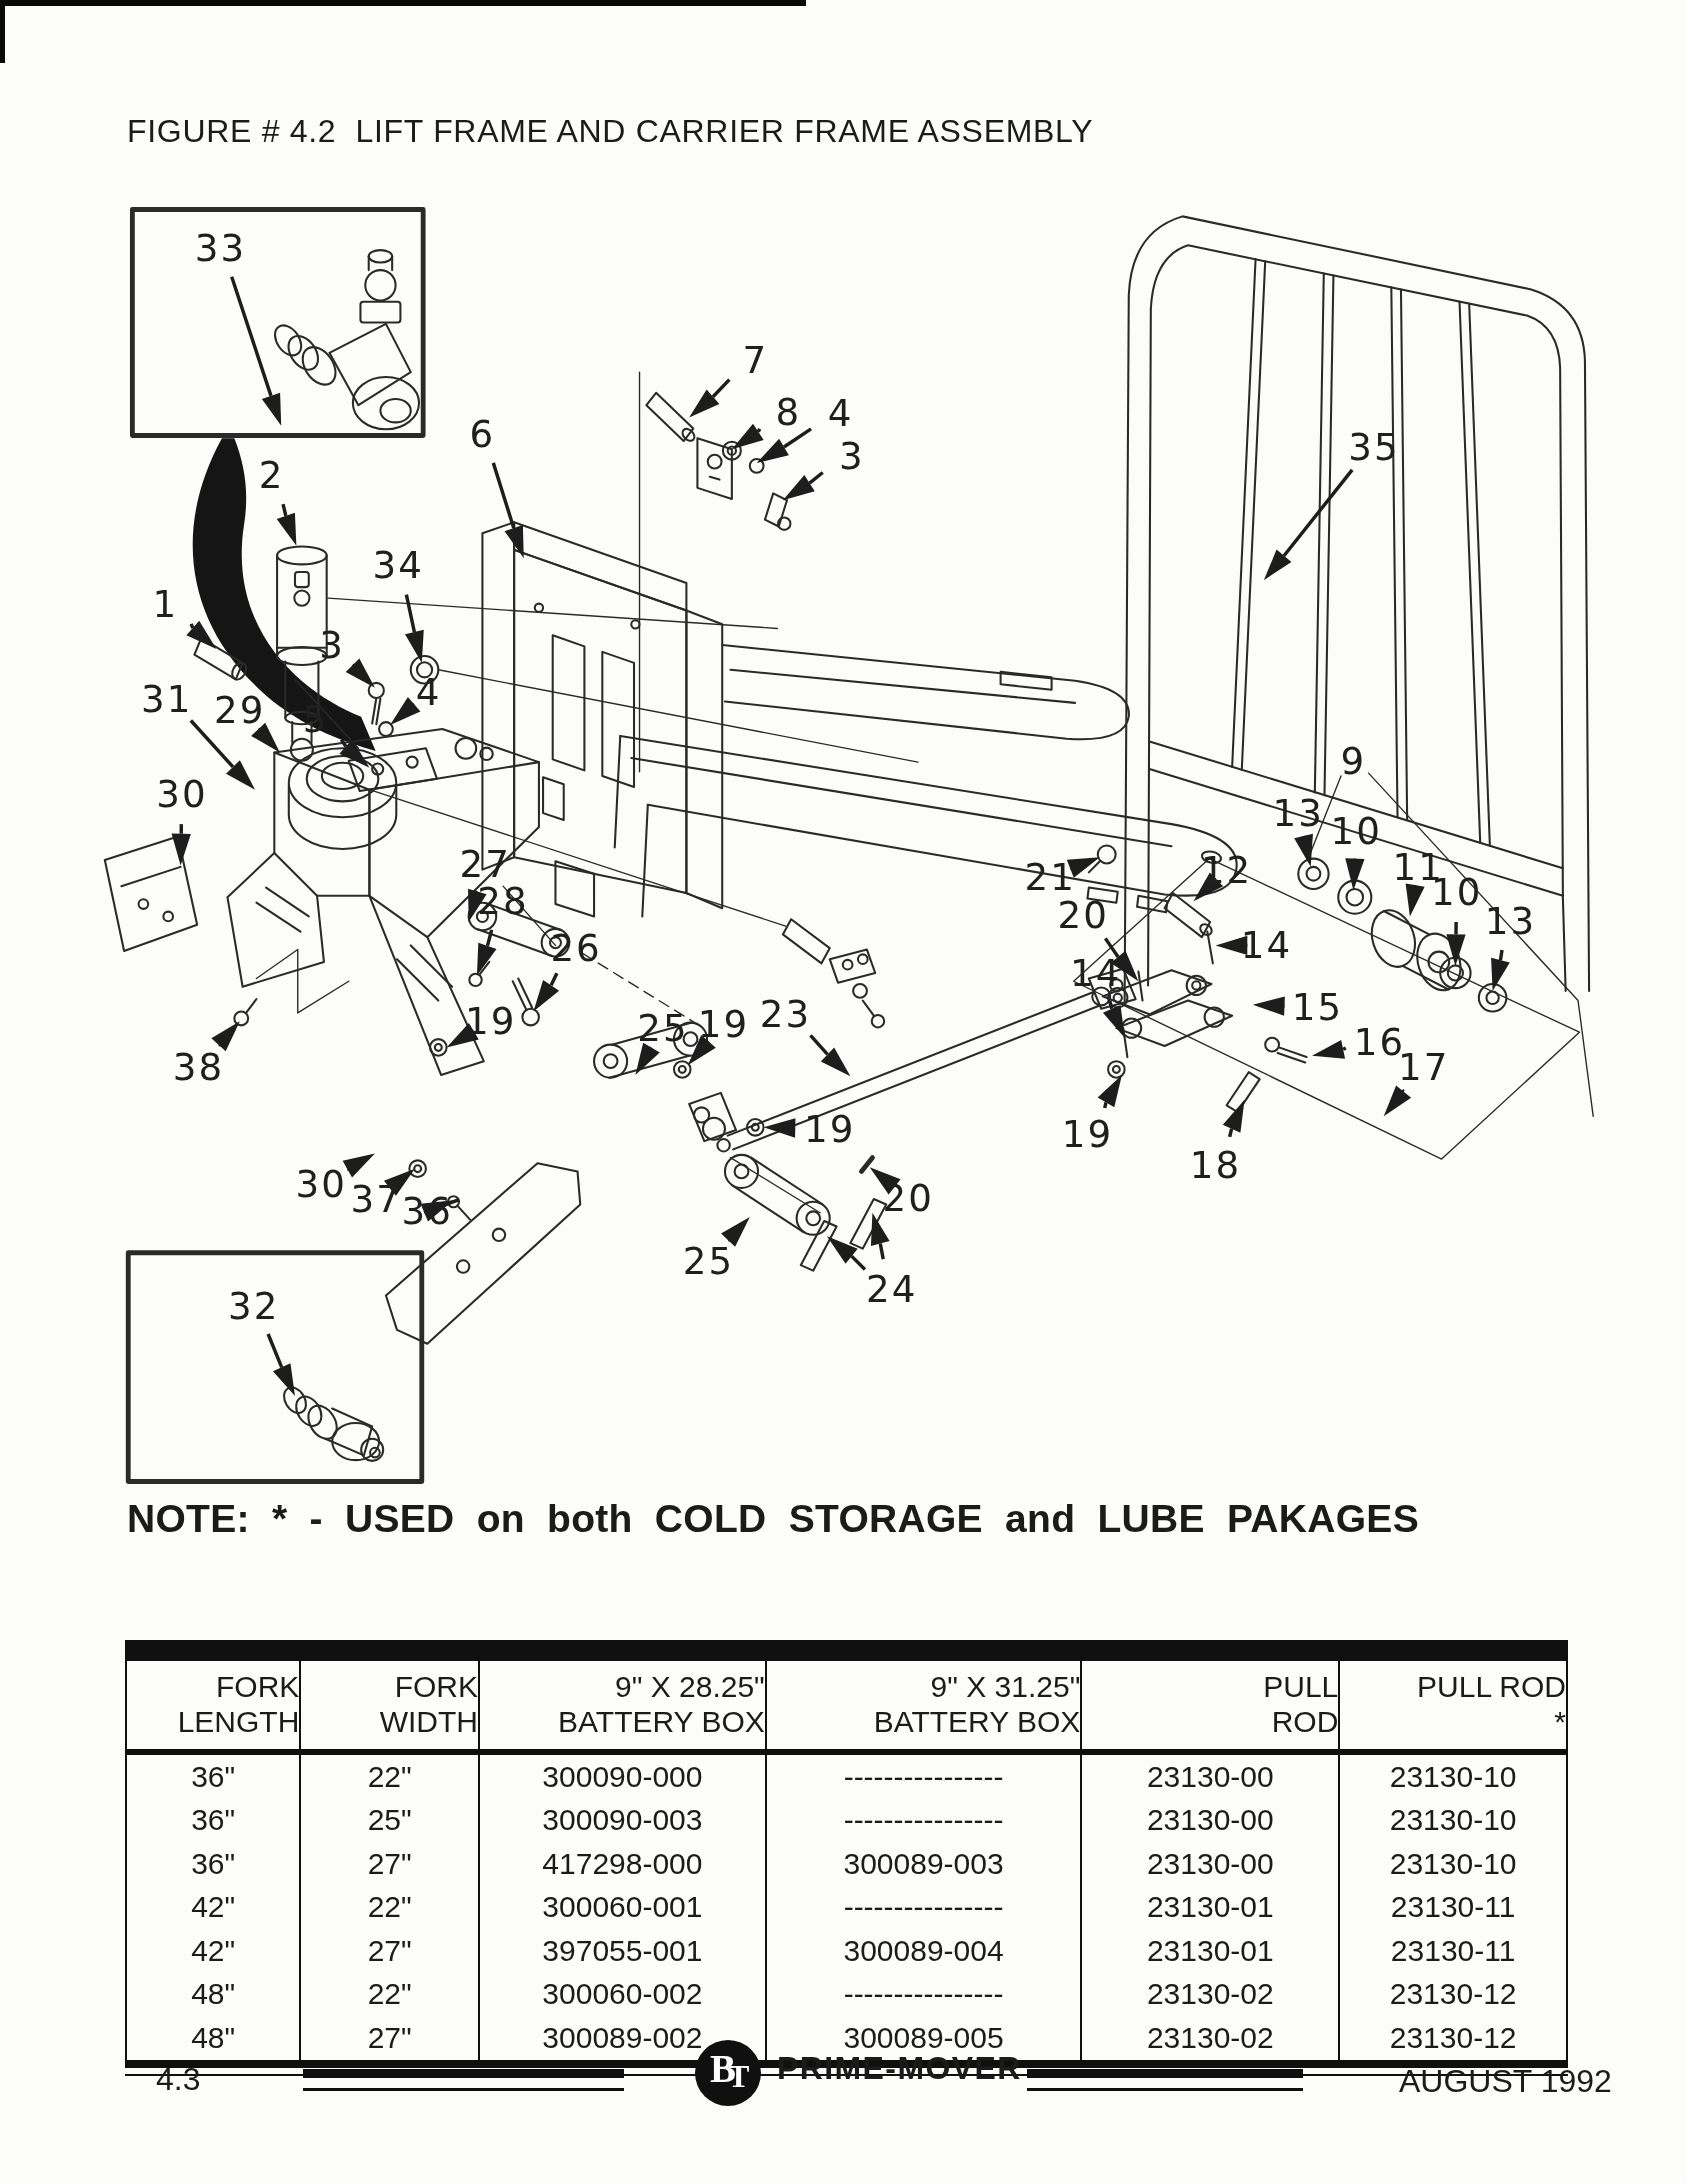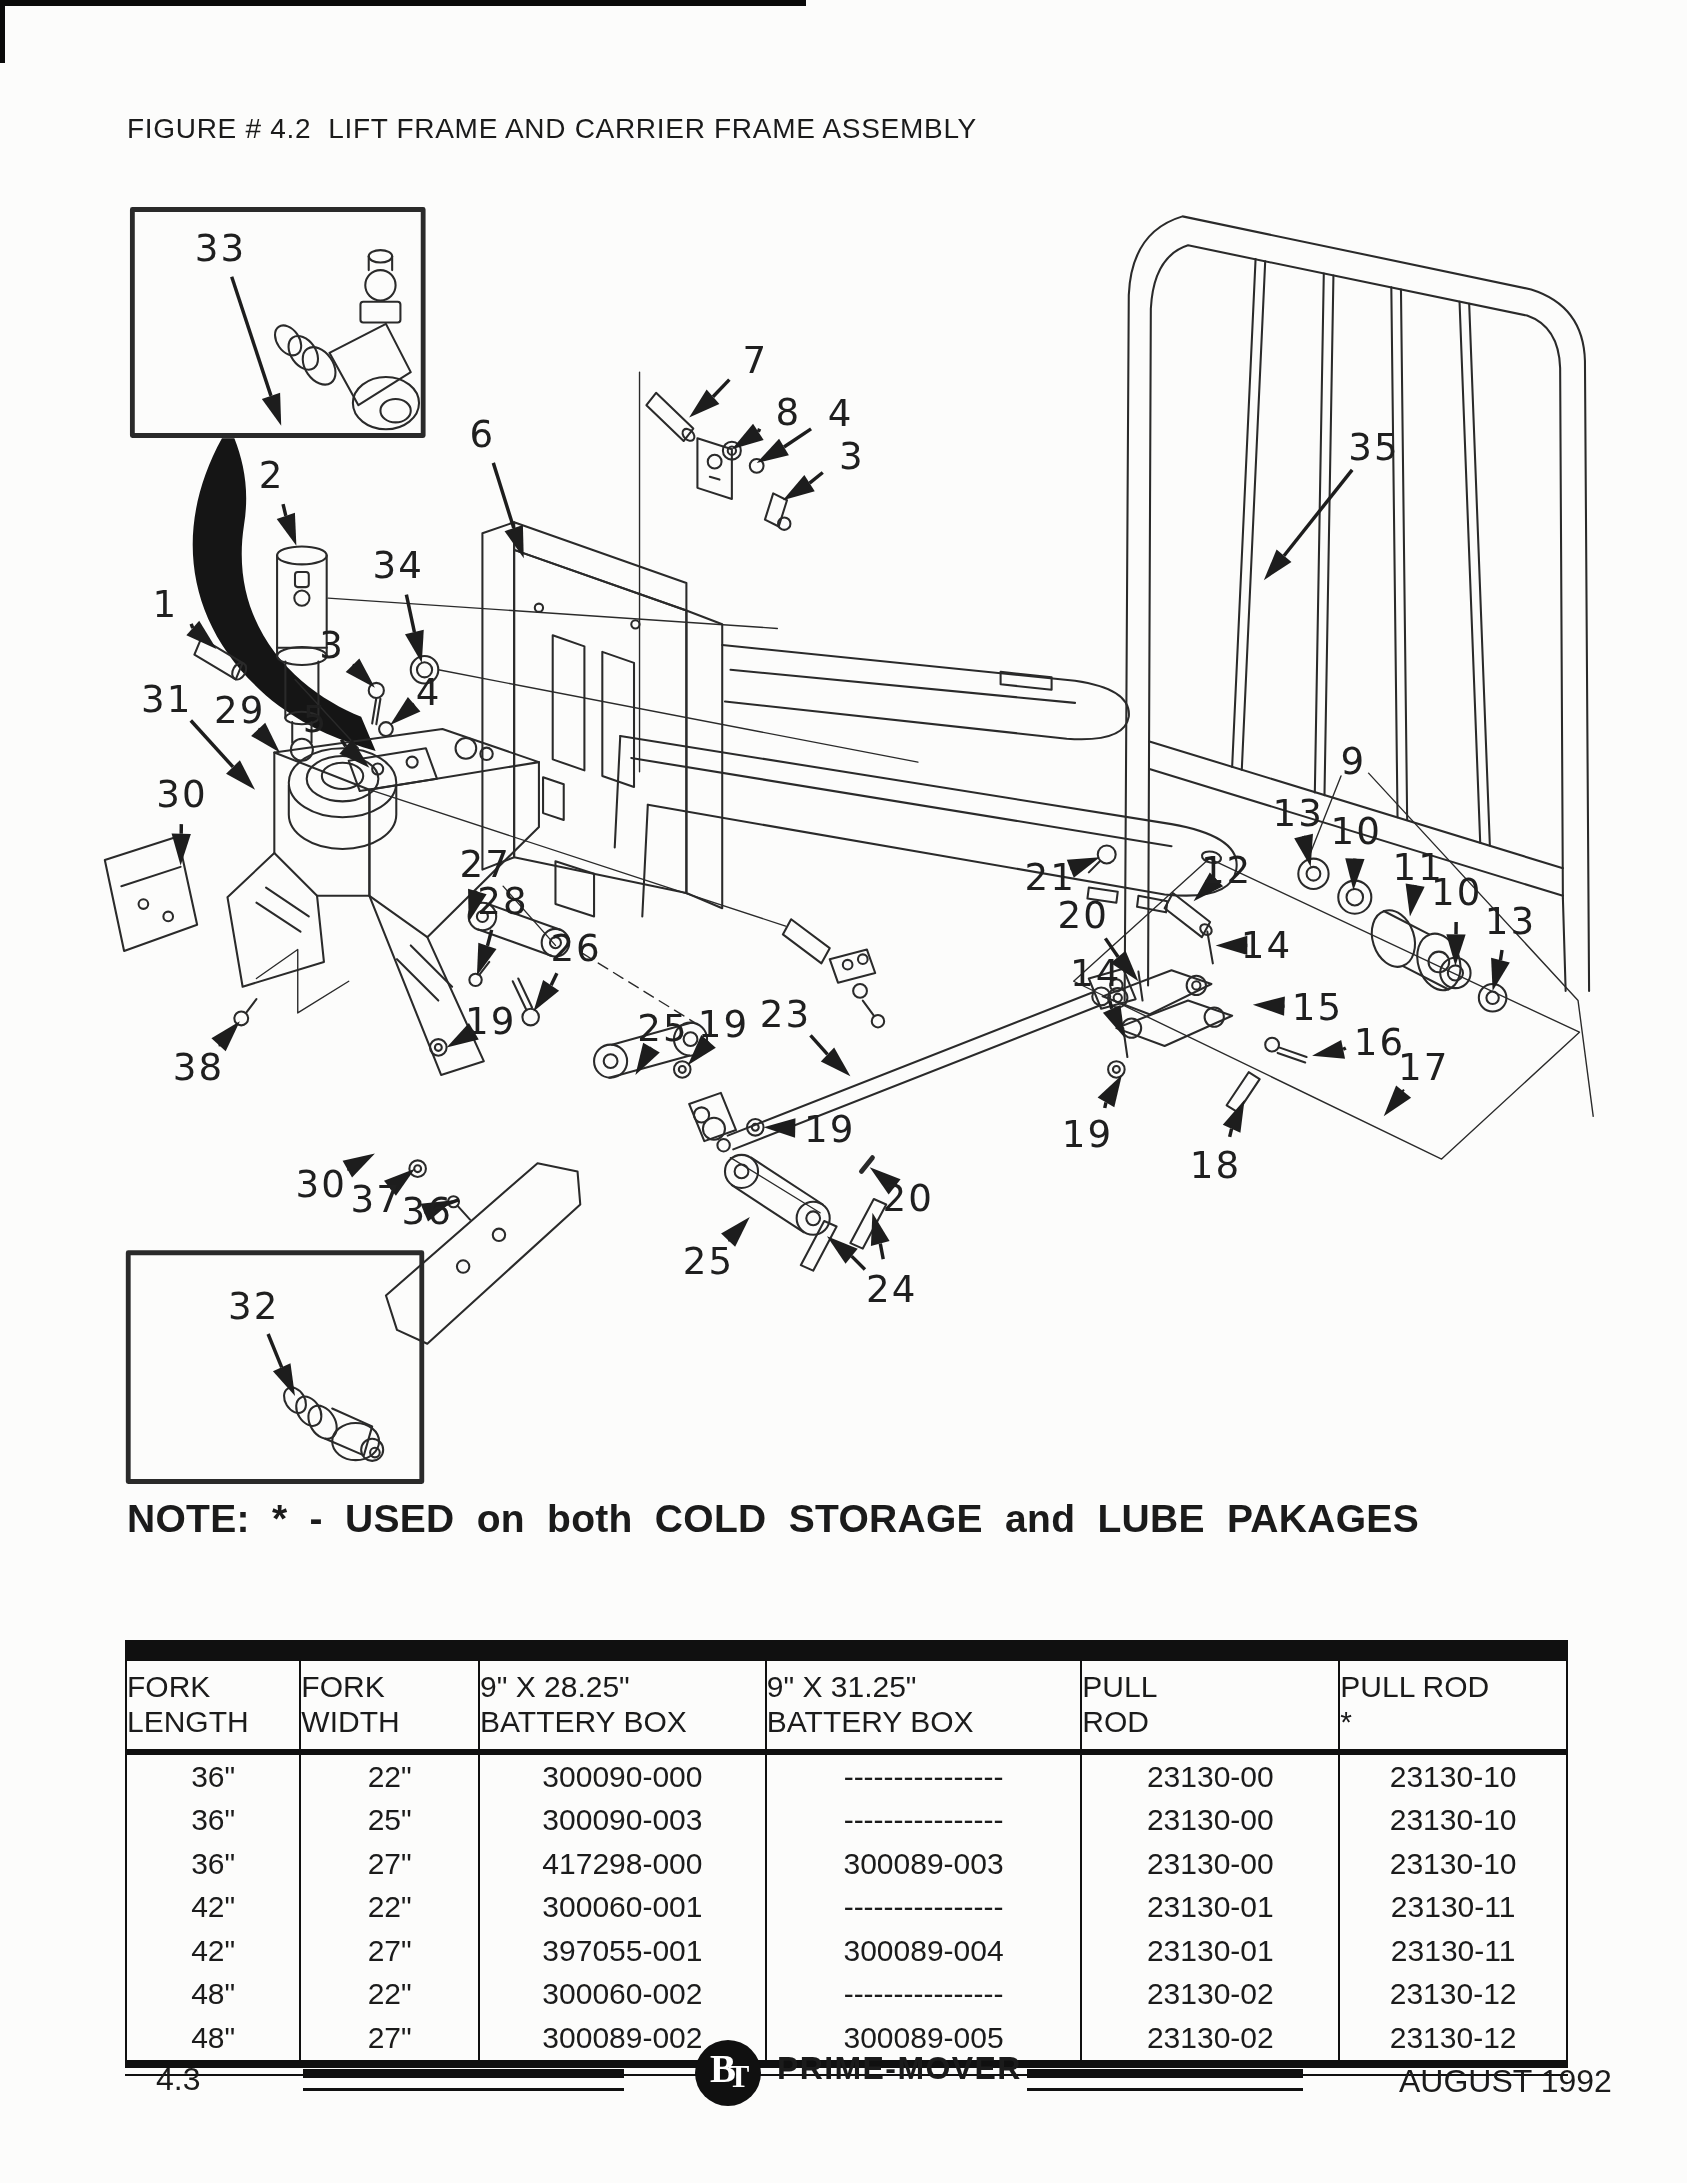--- a/index.html
+++ b/index.html
@@ -1,29 +1,29 @@
 <!DOCTYPE html>
 <html style="font-size:11px"><head>
 <meta charset="utf-8">
 <style>
   html,body{margin:0;padding:0;background:#e8e8e8;}
   .page{position:relative;width:1687px;height:2183px;background:#fcfcfb;overflow:hidden;
         font-family:"Liberation Sans",sans-serif;color:#1b1b1b;}
   .artifact-top{position:absolute;left:0;top:0;width:806px;height:6.2px;background:#0a0a0a;}
   .artifact-left{position:absolute;left:0;top:0;width:4.8px;height:63px;background:#0a0a0a;}
-  .title{position:absolute;left:127px;top:113px;font-size:28px;letter-spacing:0.7px;white-space:pre;}
+  .title{position:absolute;left:127px;top:113px;font-size:32px;letter-spacing:0.7px;white-space:pre;}
   .note{position:absolute;left:127px;top:1497px;font-size:39px;font-weight:bold;word-spacing:11px;letter-spacing:0.3px;white-space:pre;}
   #fig{position:absolute;left:0;top:0;width:1687px;height:2183px;}
   .co{font:54px "DejaVu Sans",sans-serif;fill:#1f1f1f;text-anchor:middle;dominant-baseline:central;letter-spacing:3px;}
   
   .ptable{position:absolute;left:125px;top:1640px;width:1443px;}
   .tb-top{height:20.7px;background:#101010;}
   .ptable table{width:100%;border-collapse:collapse;border-left:2.8px solid #101010;border-right:2.8px solid #101010;table-layout:fixed;}
   .ptable th{border-left:2.1px solid #101010;border-bottom:6.2px solid #101010;font-size:30px;font-weight:normal;
-             padding:8.3px 0 9.6px 0;text-align:left;line-height:1.18;}
+             padding:8.3px 0 9.6px 0;text-align:right;line-height:1.18;}
   .ptable td{border-left:2.1px solid #101010;font-size:30px;text-align:center;padding:3.4px 0 4.1px 0;line-height:1.2;}
   .ptable th:first-child,.ptable td:first-child{border-left:none;}
   .tb-heavy{height:8.3px;background:#101010;}
   .tb-thin{height:2.8px;background:#101010;margin-top:5.5px;}
   
   .pageno{position:absolute;left:156px;top:2061px;font-size:32px;}
   .return-btn{position:absolute;left:26px;top:2066px;width:331px;height:117px;cursor:pointer;}
   .return-btn svg{position:absolute;left:0;top:0;}
   .return-label{position:absolute;left:116px;top:39px;color:#fff;font-size:40px;font-weight:bold;letter-spacing:0.7px;}
   .rule{position:absolute;background:#101010;}

